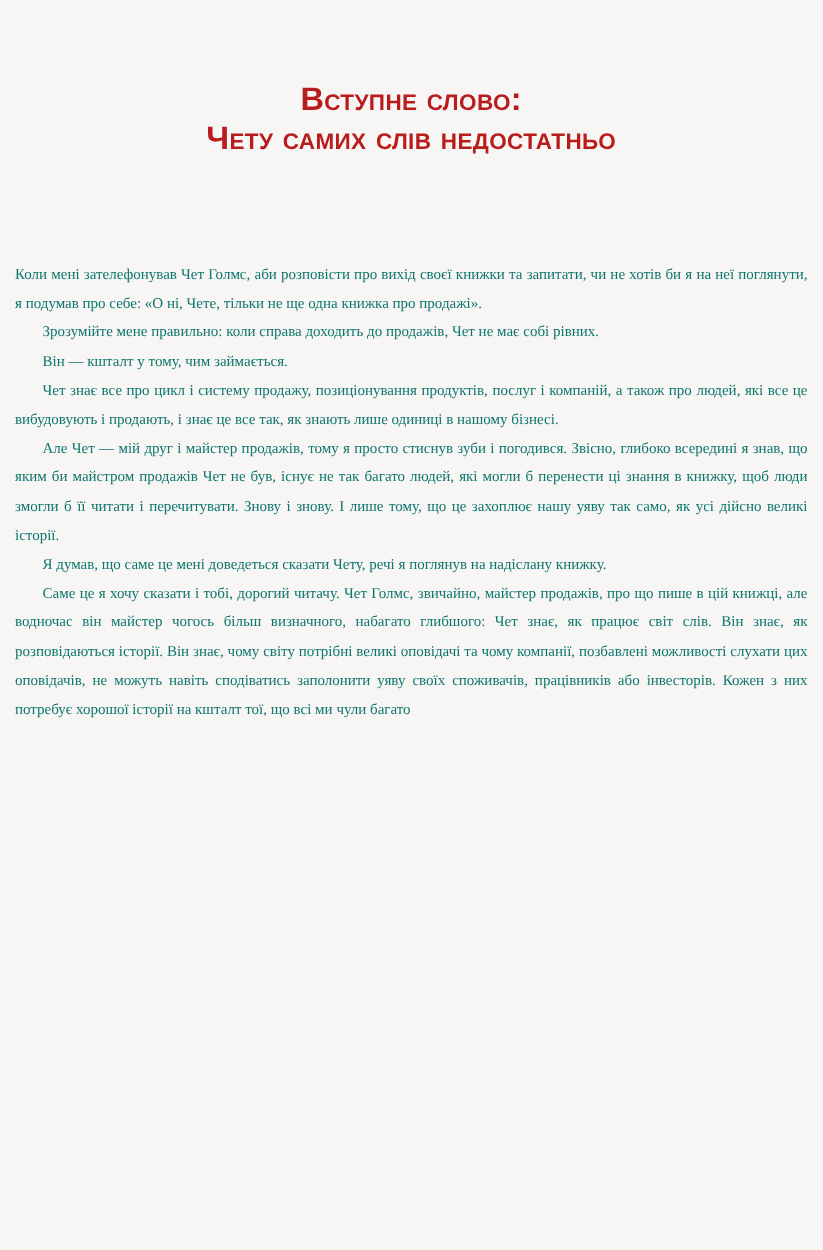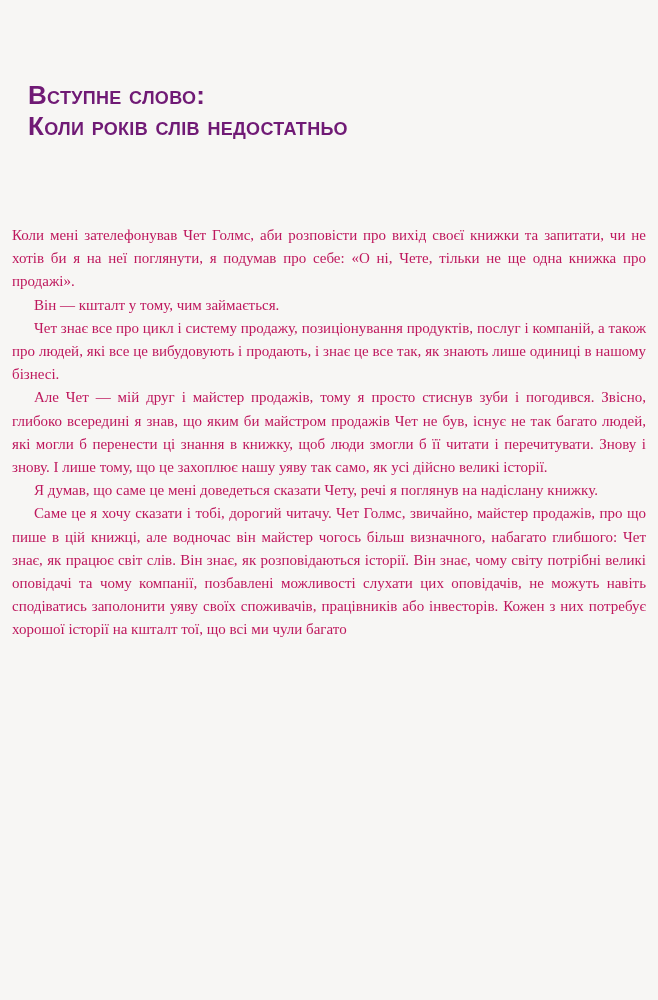--- a/index.html
+++ b/index.html
@@ -13,55 +13,57 @@
     overflow: hidden;
   }
   .page {
     box-sizing: border-box;
     width: 658px;
     height: 1000px;
     padding: 64px 12px 0 12px;
     color: #232323;
   }
   h1.chapter-title {
-    margin: 16px;
+    margin: 0;
     font-family: "Liberation Sans", sans-serif;
     font-weight: 700;
     font-variant: small-caps;
     font-size: 26px;
     line-height: 31px;
     letter-spacing: 0.3px;
-    color: #701a75;
+    text-align: center;
+    color: #b91c1c;
   }
   .body-text {
     margin-top: 82px;
     font-family: "Liberation Serif", serif;
-    font-size: 15px;
+    font-size: 12px;
     line-height: 23.2px;
     text-align: justify;
-    color: #be185d;
+    color: #0f766e;
   }
   .body-text p {
     margin: 0;
     padding: 0;
     text-indent: 22px;
   }
   .body-text p.first {
     text-indent: 0;
   }
 </style>
 </head>
 <body>
 
 <div class="page">
   <h1 class="chapter-title">
     <span>Вступне слово:</span><br>
-    <span>Коли років слів недостатньо</span>
+    <span>Чету самих слів недостатньо</span>
   </h1>
   <div class="body-text">
       <p class="first">Коли мені зателефонував Чет Голмс, аби розповісти про вихід своєї книжки та запитати, чи не хотів би я на неї поглянути, я подумав про себе: «О ні, Чете, тільки не ще одна книжка про продажі».</p>
+      <p>Зрозумійте мене правильно: коли справа доходить до продажів, Чет не має собі рівних.</p>
       <p>Він — кшталт у тому, чим займається.</p>
       <p>Чет знає все про цикл і систему продажу, позиціонування продуктів, послуг і компаній, а також про людей, які все це вибудовують і продають, і знає це все так, як знають лише одиниці в нашому бізнесі.</p>
       <p>Але Чет — мій друг і майстер продажів, тому я просто стиснув зуби і погодився. Звісно, глибоко всередині я знав, що яким би майстром продажів Чет не був, існує не так багато людей, які могли б перенести ці знання в книжку, щоб люди змогли б її читати і перечитувати. Знову і знову. І лише тому, що це захоплює нашу уяву так само, як усі дійсно великі історії.</p>
       <p>Я думав, що саме це мені доведеться сказати Чету, речі я поглянув на надіслану книжку.</p>
       <p>Саме це я хочу сказати і тобі, дорогий читачу. Чет Голмс, звичайно, майстер продажів, про що пише в цій книжці, але водночас він майстер чогось більш визначного, набагато глибшого: Чет знає, як працює світ слів. Він знає, як розповідаються історії. Він знає, чому світу потрібні великі оповідачі та чому компанії, позбавлені можливості слухати цих оповідачів, не можуть навіть сподіватись заполонити уяву своїх споживачів, працівників або інвесторів. Кожен з них потребує хорошої історії на кшталт тої, що всі ми чули багато</p>
     </div>
 </div>
 
 </body></html>

